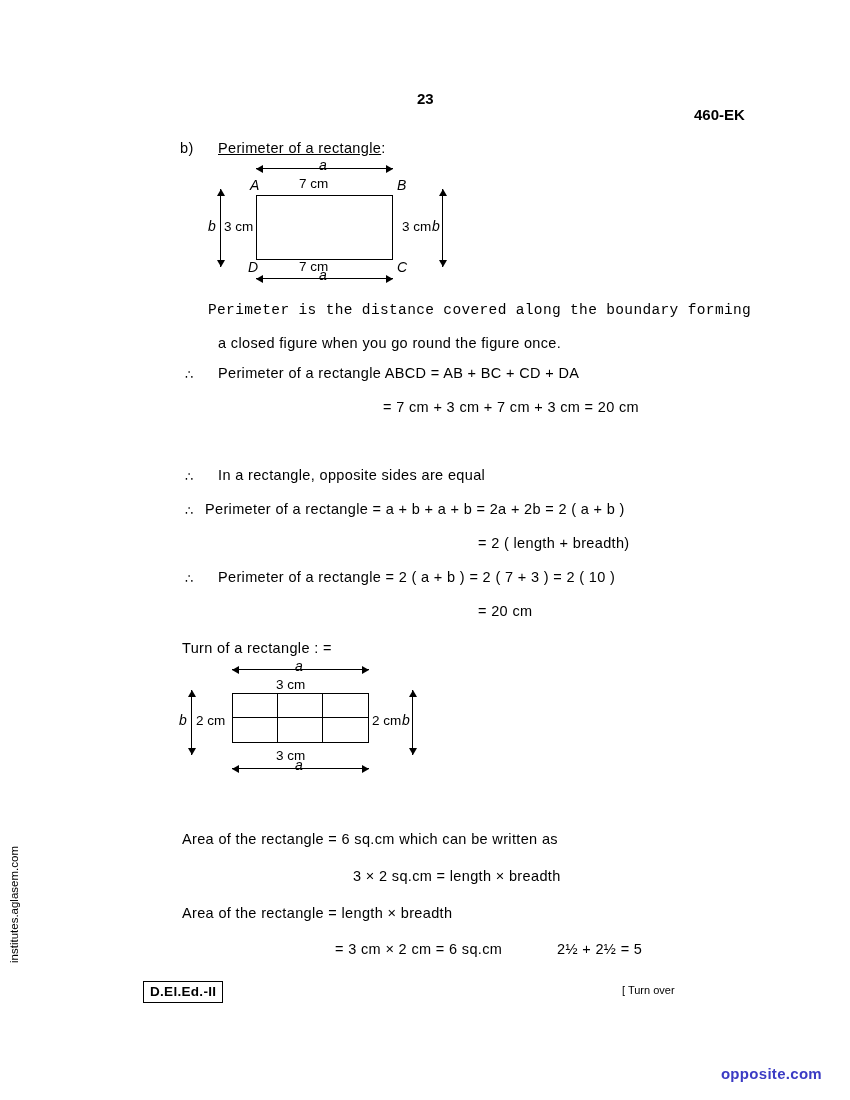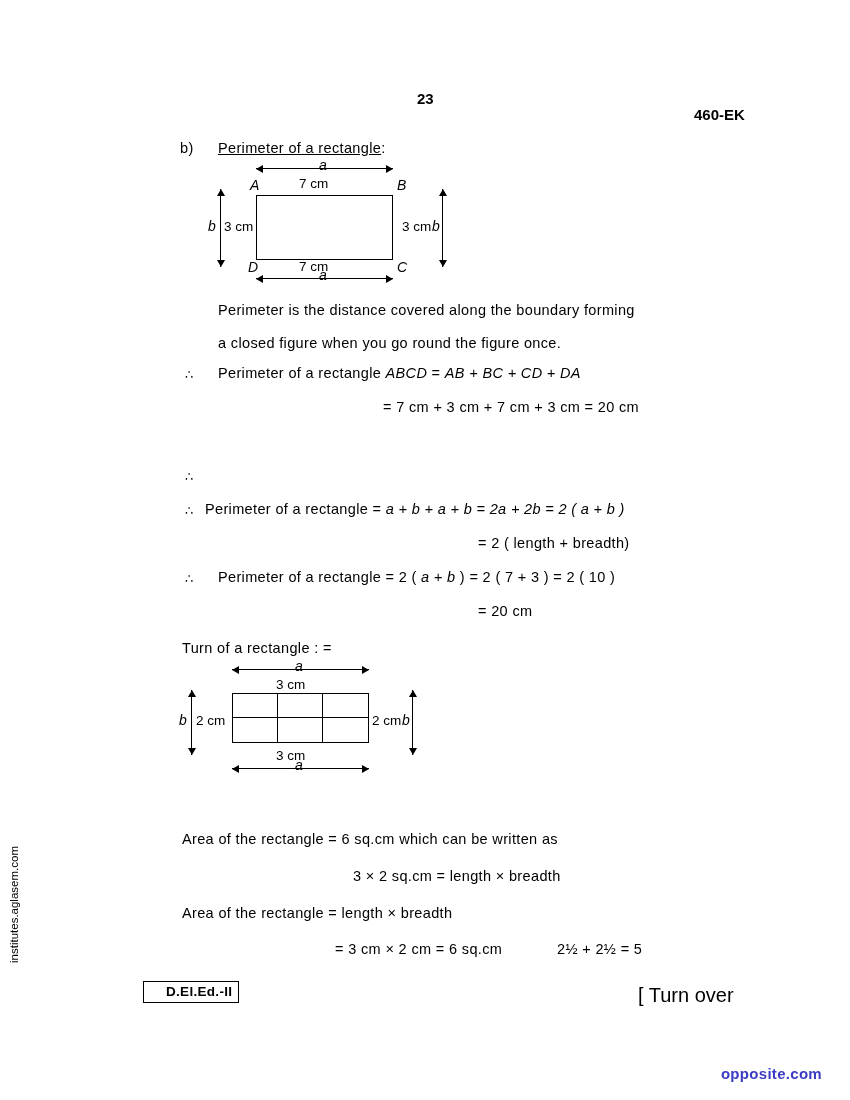--- a/index.html
+++ b/index.html
@@ -43,21 +43,20 @@
   }
 
   
   .txt {
     position: absolute;
     font-size: 14.5px;
     letter-spacing: 0.35px;
     white-space: nowrap;
   }
   .ital {
-    font-style: italic;
   }
   .uline {
     text-decoration: underline;
   }
   .therefore {
     position: absolute;
     font-size: 13px;
   }
 
   
@@ -160,30 +159,30 @@
   }
   .grid2 .cell.nr { border-right: none; }
   .grid2 .cell.nb { border-bottom: none; }
 
   
   .footer-box {
     position: absolute;
     left: 143px;
     top: 981px;
     border: 1.4px solid #000;
-    padding: 2px 6px 3px 22px;
+    padding: 2px 6px 3px 6px;
     font-weight: bold;
     font-size: 13.5px;
     letter-spacing: 0.3px;
   }
   .turnover {
     position: absolute;
-    left: 638px;
+    left: 622px;
     top: 984px;
-    font-size: 20px;
+    font-size: 11px;
   }
   .watermark-side {
     position: absolute;
     left: 8px;
     top: 963px;
     font-size: 11.5px;
     color: #000;
     transform: rotate(-90deg);
     transform-origin: left top;
     white-space: nowrap;
@@ -231,32 +230,33 @@
     <div class="varrow" style="left:262px; top:34px; height:78px;"></div>
     <div class="lbl" style="left:222px; top:64px;">3 cm</div>
     <div class="lbl it" style="left:252px; top:63px;">b</div>
 
     <div class="lbl it" style="left:70px; top:22px;">A</div>
     <div class="lbl it" style="left:217px; top:22px;">B</div>
     <div class="lbl it" style="left:217px; top:104px;">C</div>
     <div class="lbl it" style="left:68px; top:104px;">D</div>
   </div>
 
-  <div class="txt" style="left:218px; top:302px;">Perimeter is the distance covered along the boundary forming</div>
+  <div class="txt" style="left:208px; top:302px;font-family:Liberation Mono, monospace;">Perimeter is the distance covered along the boundary forming</div>
   <div class="txt" style="left:218px; top:335px;">a closed figure when you go round the figure once.</div>
 
   <div class="therefore" style="left:185px; top:367px;">∴</div>
   <div class="txt" style="left:218px; top:365px;">
     <span>Perimeter of a rectangle </span><span class="ital">ABCD</span><span> = </span><span class="ital">AB + BC + CD + DA</span>
   </div>
 
   <div class="txt" style="left:383px; top:399px;text-align:right;">= 7 cm + 3 cm + 7 cm + 3 cm = 20 cm</div>
 
 
   <div class="therefore" style="left:185px; top:469px;">∴</div>
+  <div class="txt" style="left:218px; top:467px;">In a rectangle, opposite sides are equal</div>
 
   <div class="therefore" style="left:185px; top:503px;">∴</div>
   <div class="txt" style="left:205px; top:501px;">
     <span>Perimeter of a rectangle  = </span><span class="ital">a + b + a + b = 2a + 2b = 2 ( a + b )</span>
   </div>
 
   <div class="txt" style="left:478px; top:535px;">= 2 ( length + breadth)</div>
 
   <div class="therefore" style="left:185px; top:571px;">∴</div>
   <div class="txt" style="left:218px; top:569px;text-align:center;">

